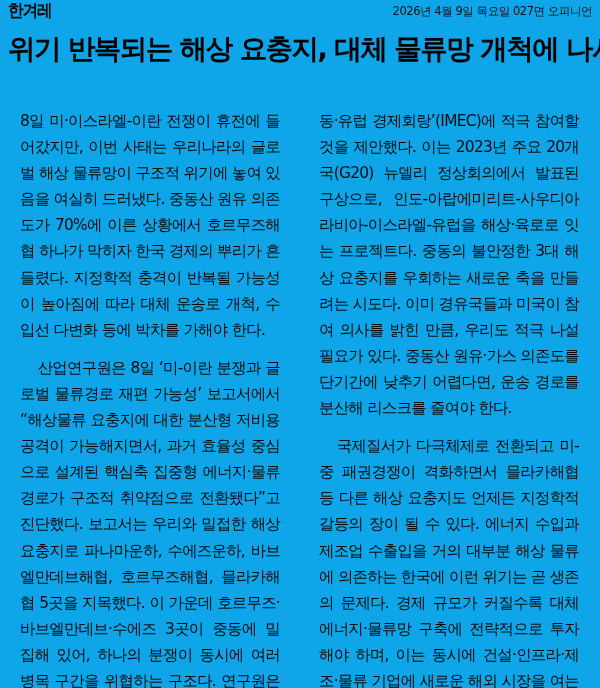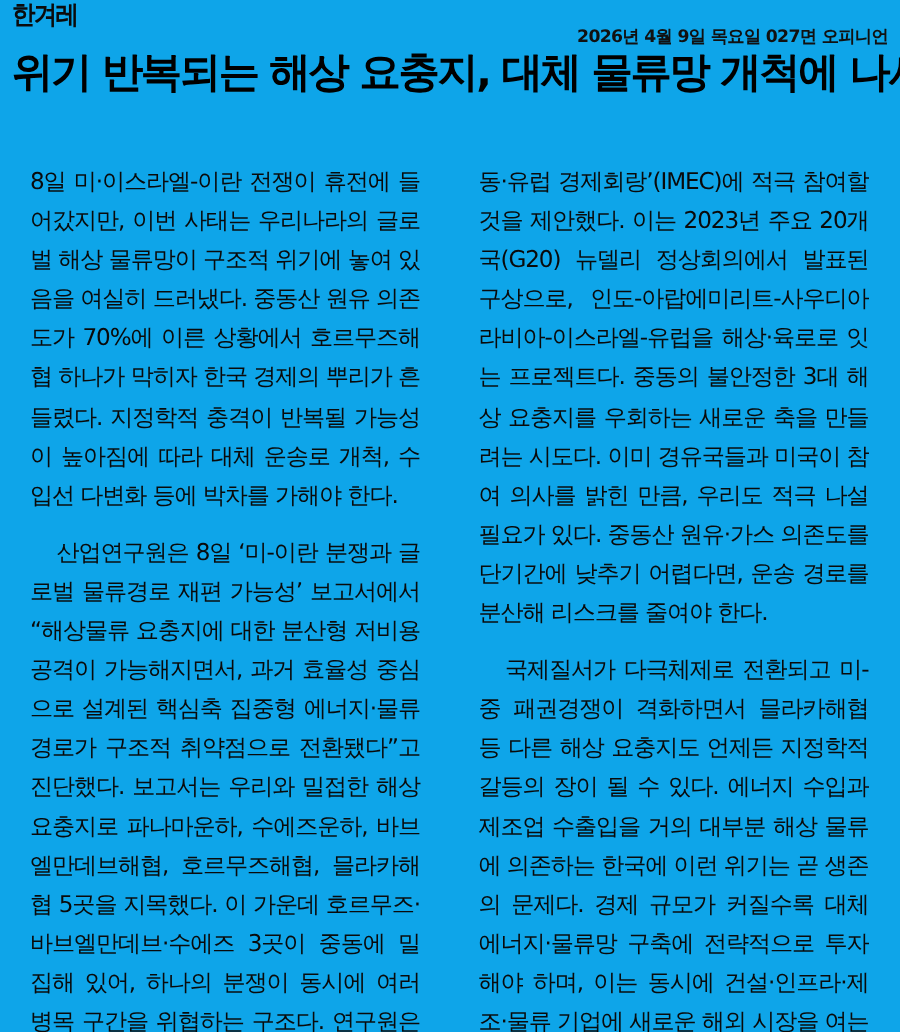--- a/index.html
+++ b/index.html
@@ -39,27 +39,26 @@
     font-size: 17px;
     font-weight: 700;
     letter-spacing: -1.2px;
     line-height: 19px;
     color: #0b0b0b;
     transform: scaleX(0.92);
     transform-origin: left top;
   }
   .dateline {
     font-size: 11.5px;
-    font-weight: 700;
+    font-weight: 400;
     letter-spacing: -0.45px;
     line-height: 18px;
     color: #111111;
     padding-top: 1px;
     white-space: nowrap;
-    margin-top: 13px;
   }
 
   
   .headline {
     margin: 6px 0 0 0;
     text-align: center;
     font-size: 27.5px;
     font-weight: 700;
     letter-spacing: -1.55px;
     line-height: 34px;

